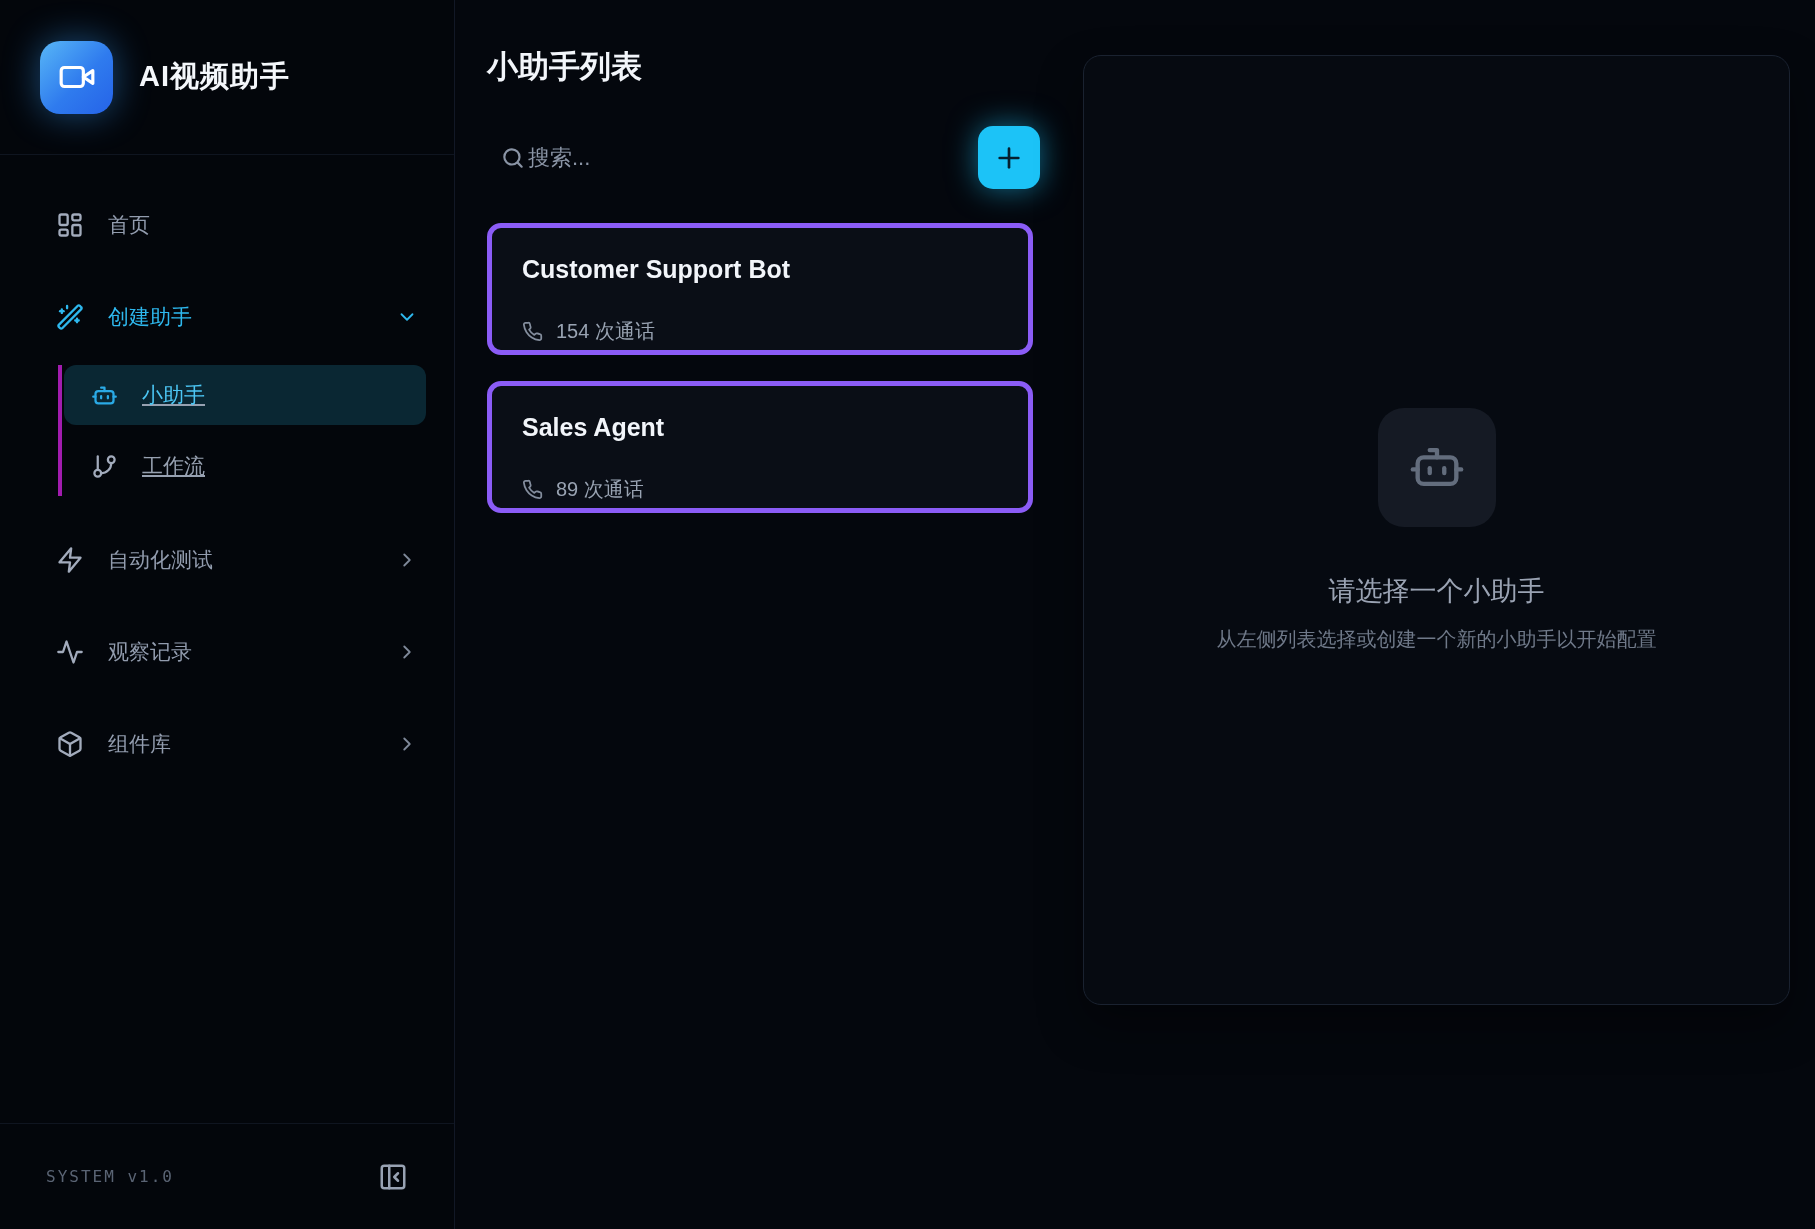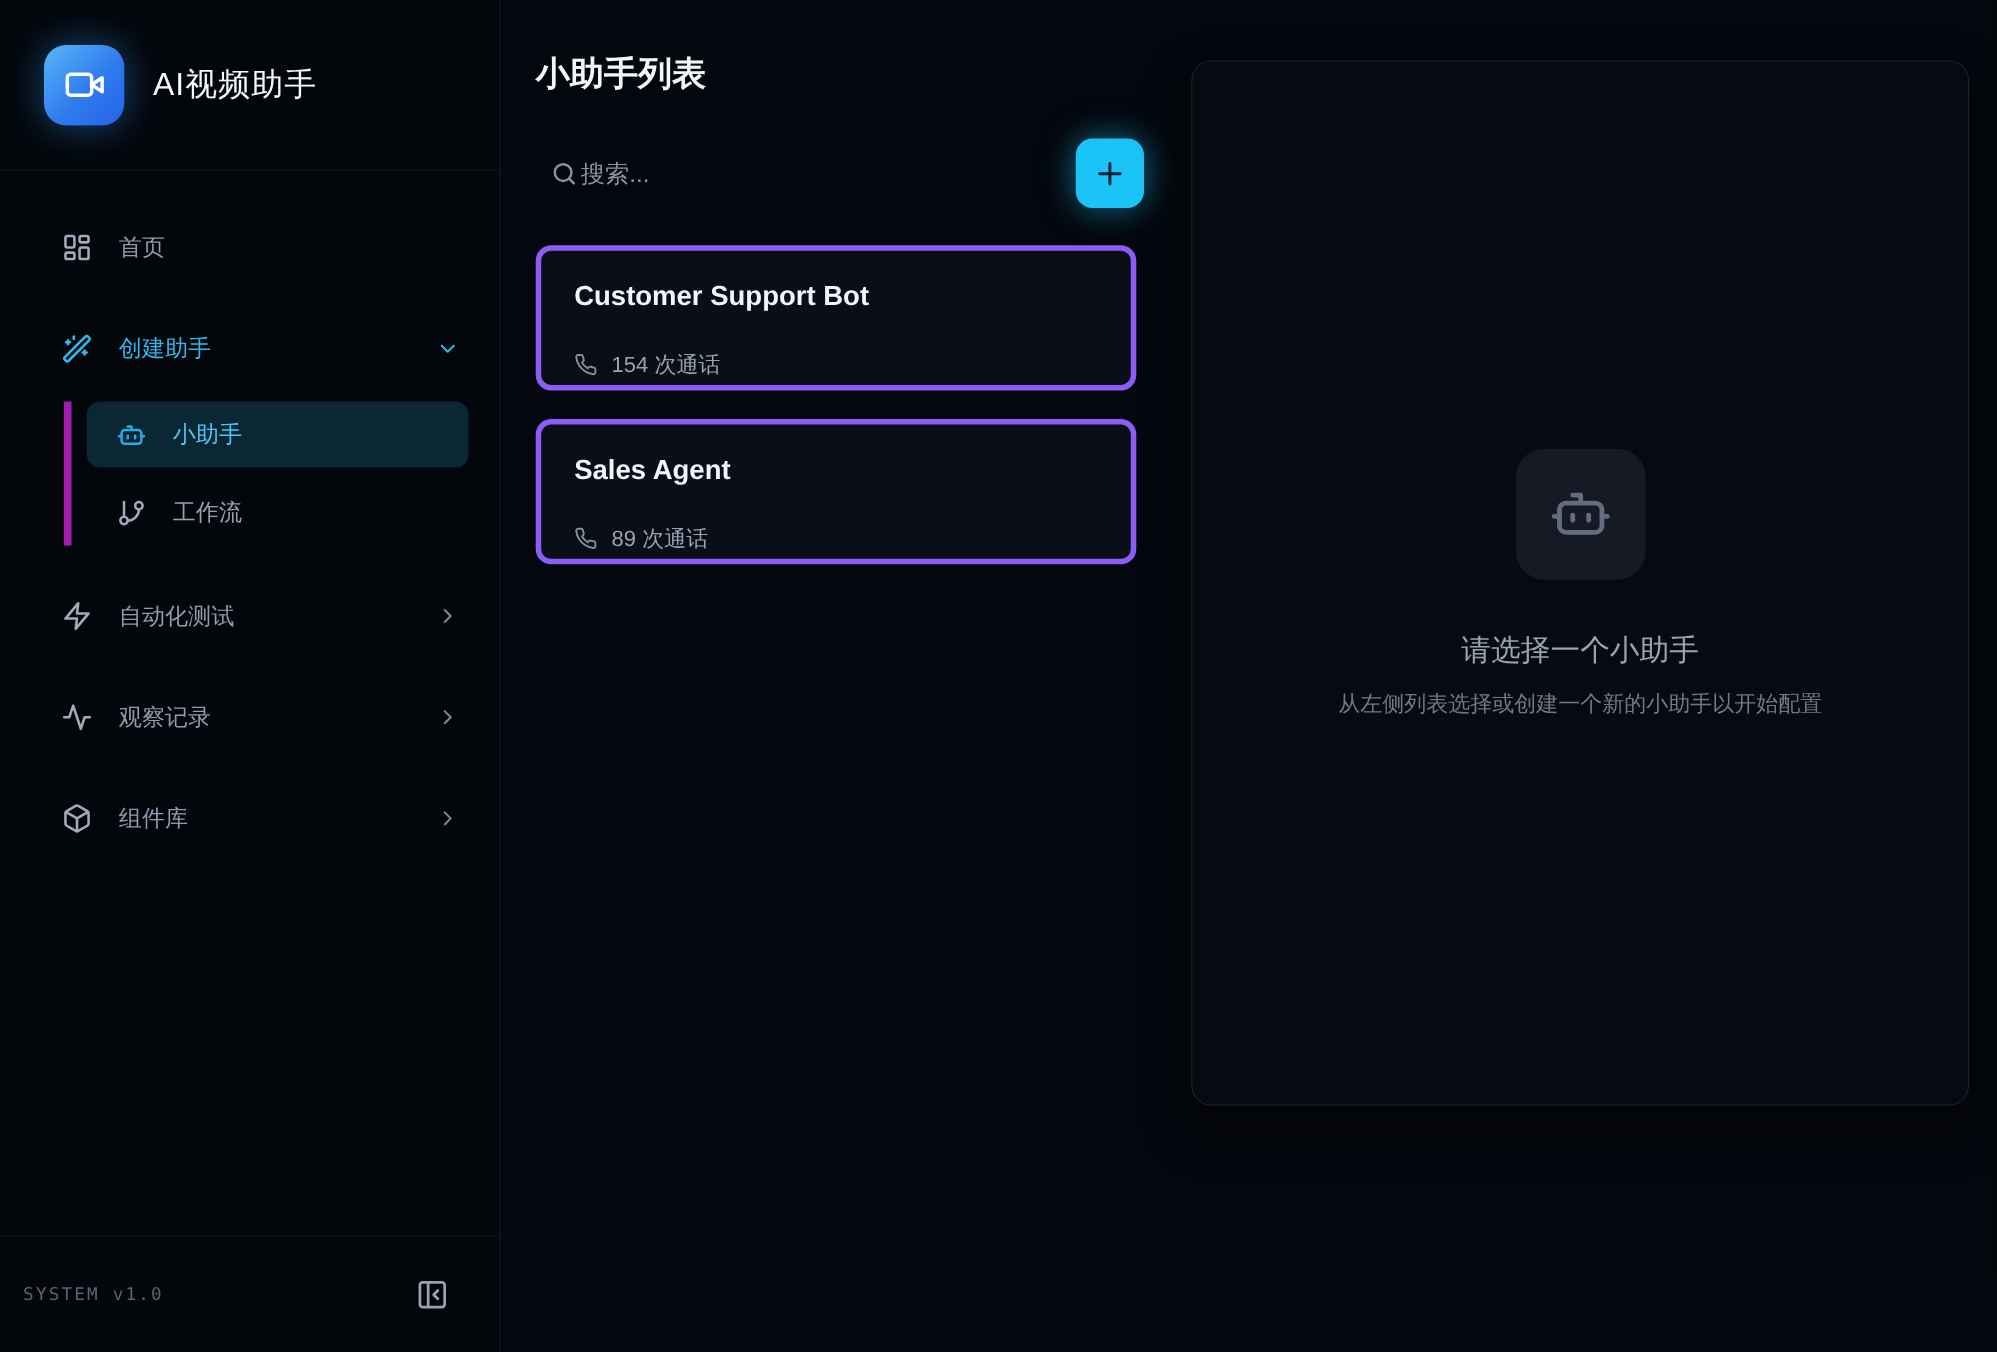--- a/index.html
+++ b/index.html
@@ -26,57 +26,58 @@
     padding: 0 40px;
     border-bottom: 1px solid #0f1520;
   }
   .logo-box {
     width: 73px; height: 73px; border-radius: 20px; flex: none;
     background: linear-gradient(135deg, #58b7f7 0%, #2f7bee 55%, #2563e8 100%);
     display: flex; align-items: center; justify-content: center;
     color: #ffffff;
     box-shadow: 0 0 36px rgba(56,160,255,.45);
   }
-  .app-title { font-size: 29px; font-weight: 400; color: #f4f7fb; letter-spacing: 1px; }
+  .app-title { font-size: 29px; font-weight: 700; color: #f4f7fb; letter-spacing: 1px; }
 
   .nav { flex: 1; padding: 42px 28px 0 24px; overflow: hidden; }
   .nav-item {
     display: flex; align-items: center; gap: 24px;
     height: 56px; margin-bottom: 36px;
     padding: 0 8px 0 32px;
     border-radius: 12px;
     font-size: 21px; color: #929cae;
     cursor: pointer;
   }
   .nav-item .n-icon { color: #a2abbc; flex: none; }
   .nav-item .chev { margin-left: auto; color: #7e8899; }
   .nav-item.accent, .nav-item.accent .n-icon, .nav-item.accent .chev { color: #2eb8ee; }
 
   .submenu {
     margin: -16px 0 36px 34px;
-    border-left: 7px solid #a21caf;
-    padding-left: 14px;
+    border-left: 4px solid #a21caf;
+    padding-left: 2px;
+    text-decoration: underline;
   }
   .sub-item {
     display: flex; align-items: center; gap: 24px;
     height: 60px; margin-bottom: 11px;
     padding: 0 20px 0 27px;
     border-radius: 12px;
     font-size: 21px; color: #97a1b1;
     cursor: pointer;
   }
   .sub-item .n-icon { color: #a2abbc; flex: none; }
   .sub-item.active { background: #0a2733; color: #4cc6f4; }
   .sub-item.active .n-icon { color: #2aaae6; }
 
   .sidebar-footer {
     height: 106px; flex: none;
     border-top: 1px solid #0f1520;
     display: flex; align-items: center; justify-content: space-between;
-    padding: 0 46px 0 21px;
+    padding: 0 46px 0 46px;
   }
   .sys-version {
     font-family: "DejaVu Sans Mono", monospace;
     font-size: 16px; letter-spacing: 2px; color: #5a6474;
   }
   .collapse-btn {
     background: none; border: none; color: #98a2b3; cursor: pointer; padding: 0;
   }
 
   

